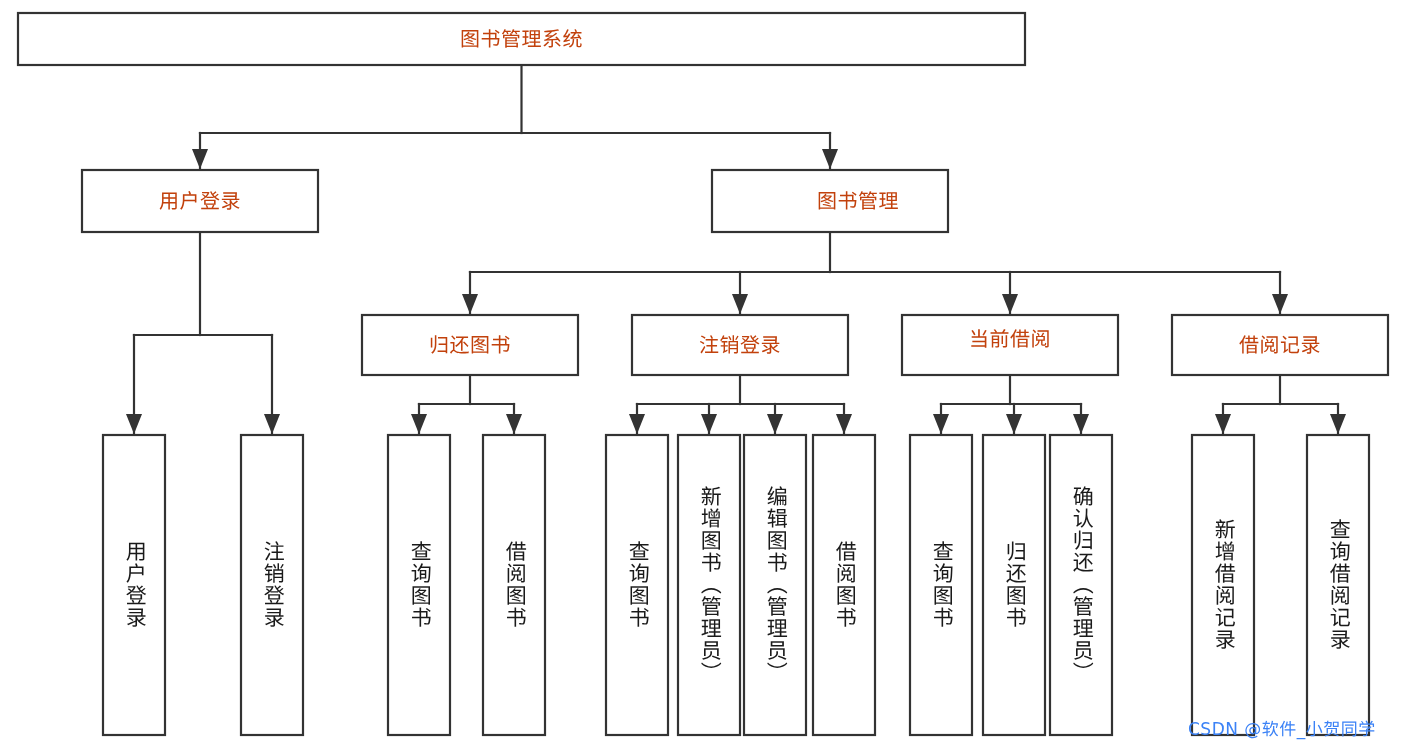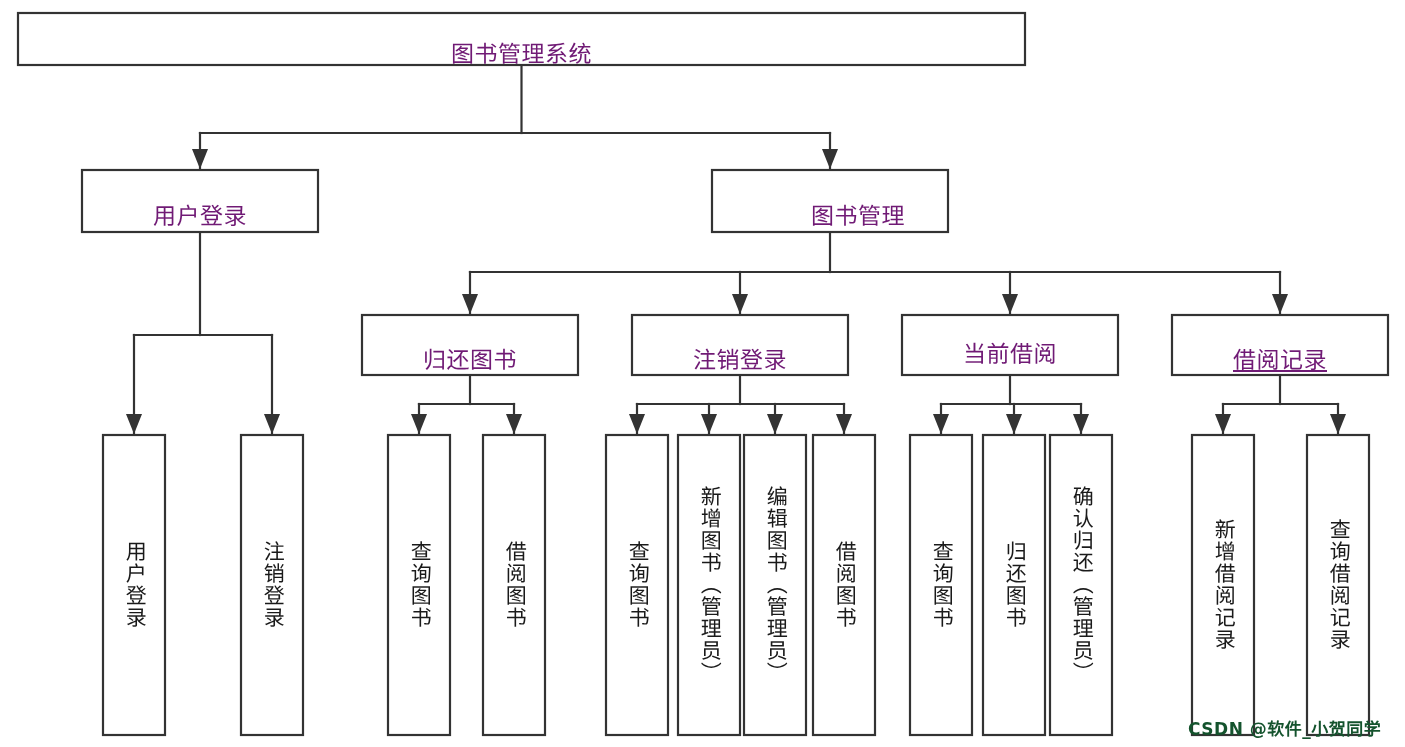--- a/index.html
+++ b/index.html
@@ -41,49 +41,47 @@
   }
   .arrow-head {
     fill: #333333;
     stroke: none;
   }
   .node-label-h {
     position: absolute;
     display: flex;
     align-items: center;
     justify-content: center;
-    color: #701a75;
-    font-size: 23px;
+    color: #c2410c;
+    font-size: 20px;
     line-height: 1.1;
     letter-spacing: 0.5px;
     white-space: nowrap;
     pointer-events: none;
-    margin-top: 16px;
   }
   .node-label-v {
     position: absolute;
     display: flex;
     align-items: center;
     justify-content: center;
     color: #1a1a1a;
     font-size: 21px;
     line-height: 1.35;
     letter-spacing: 1px;
     writing-mode: vertical-rl;
     text-orientation: upright;
     pointer-events: none;
     text-align: center;
   }
   .watermark {
     position: absolute;
-    color: #14532d;
+    color: #3b82f6;
     font-size: 17px;
     white-space: nowrap;
     letter-spacing: 0.5px;
-    font-weight: bold;
   }
 </style>
 </head>
 <body>
 
 <div id="diagram-root">
   <svg id="tree-svg" viewBox="0 0 1405 747" xmlns="http://www.w3.org/2000/svg">
     <g id="connectors-layer">
         <line x1="521.5" y1="65" x2="521.5" y2="133" class="connector"></line>
         <line x1="200" y1="133" x2="830" y2="133" class="connector"></line>
@@ -170,20 +168,20 @@
       <div class="node-label-v" style="left: 483px; top: 435px; width: 62px; height: 300px;">借阅图书</div>
       <div class="node-label-h" style="left: 632px; top: 315px; width: 216px; height: 60px;">注销登录</div>
       <div class="node-label-v" style="left: 606px; top: 435px; width: 62px; height: 300px;">查询图书</div>
       <div class="node-label-v" style="left: 678px; top: 435px; width: 62px; height: 300px;">新增图书（管理员）</div>
       <div class="node-label-v" style="left: 744px; top: 435px; width: 62px; height: 300px;">编辑图书（管理员）</div>
       <div class="node-label-v" style="left: 813px; top: 435px; width: 62px; height: 300px;">借阅图书</div>
       <div class="node-label-h" style="left: 902px; top: 315px; width: 216px; height: 48px; text-align: right;">当前借阅</div>
       <div class="node-label-v" style="left: 910px; top: 435px; width: 62px; height: 300px;">查询图书</div>
       <div class="node-label-v" style="left: 983px; top: 435px; width: 62px; height: 300px;">归还图书</div>
       <div class="node-label-v" style="left: 1050px; top: 435px; width: 62px; height: 300px;">确认归还（管理员）</div>
-      <div class="node-label-h" style="left: 1172px; top: 315px; width: 216px; height: 60px; text-decoration: underline;">借阅记录</div>
+      <div class="node-label-h" style="left: 1172px; top: 315px; width: 216px; height: 60px;">借阅记录</div>
       <div class="node-label-v" style="left: 1192px; top: 435px; width: 62px; height: 300px;">新增借阅记录</div>
       <div class="node-label-v" style="left: 1307px; top: 435px; width: 62px; height: 300px;">查询借阅记录</div>
       <div class="node-label-v" style="left: 103px; top: 435px; width: 62px; height: 300px;">用户登录</div>
       <div class="node-label-v" style="left: 241px; top: 435px; width: 62px; height: 300px;">注销登录</div>
     </div>
   <div class="watermark" style="left: 1188px; top: 715px;">CSDN @软件_小贺同学</div>
 </div>
 
 </body></html>

